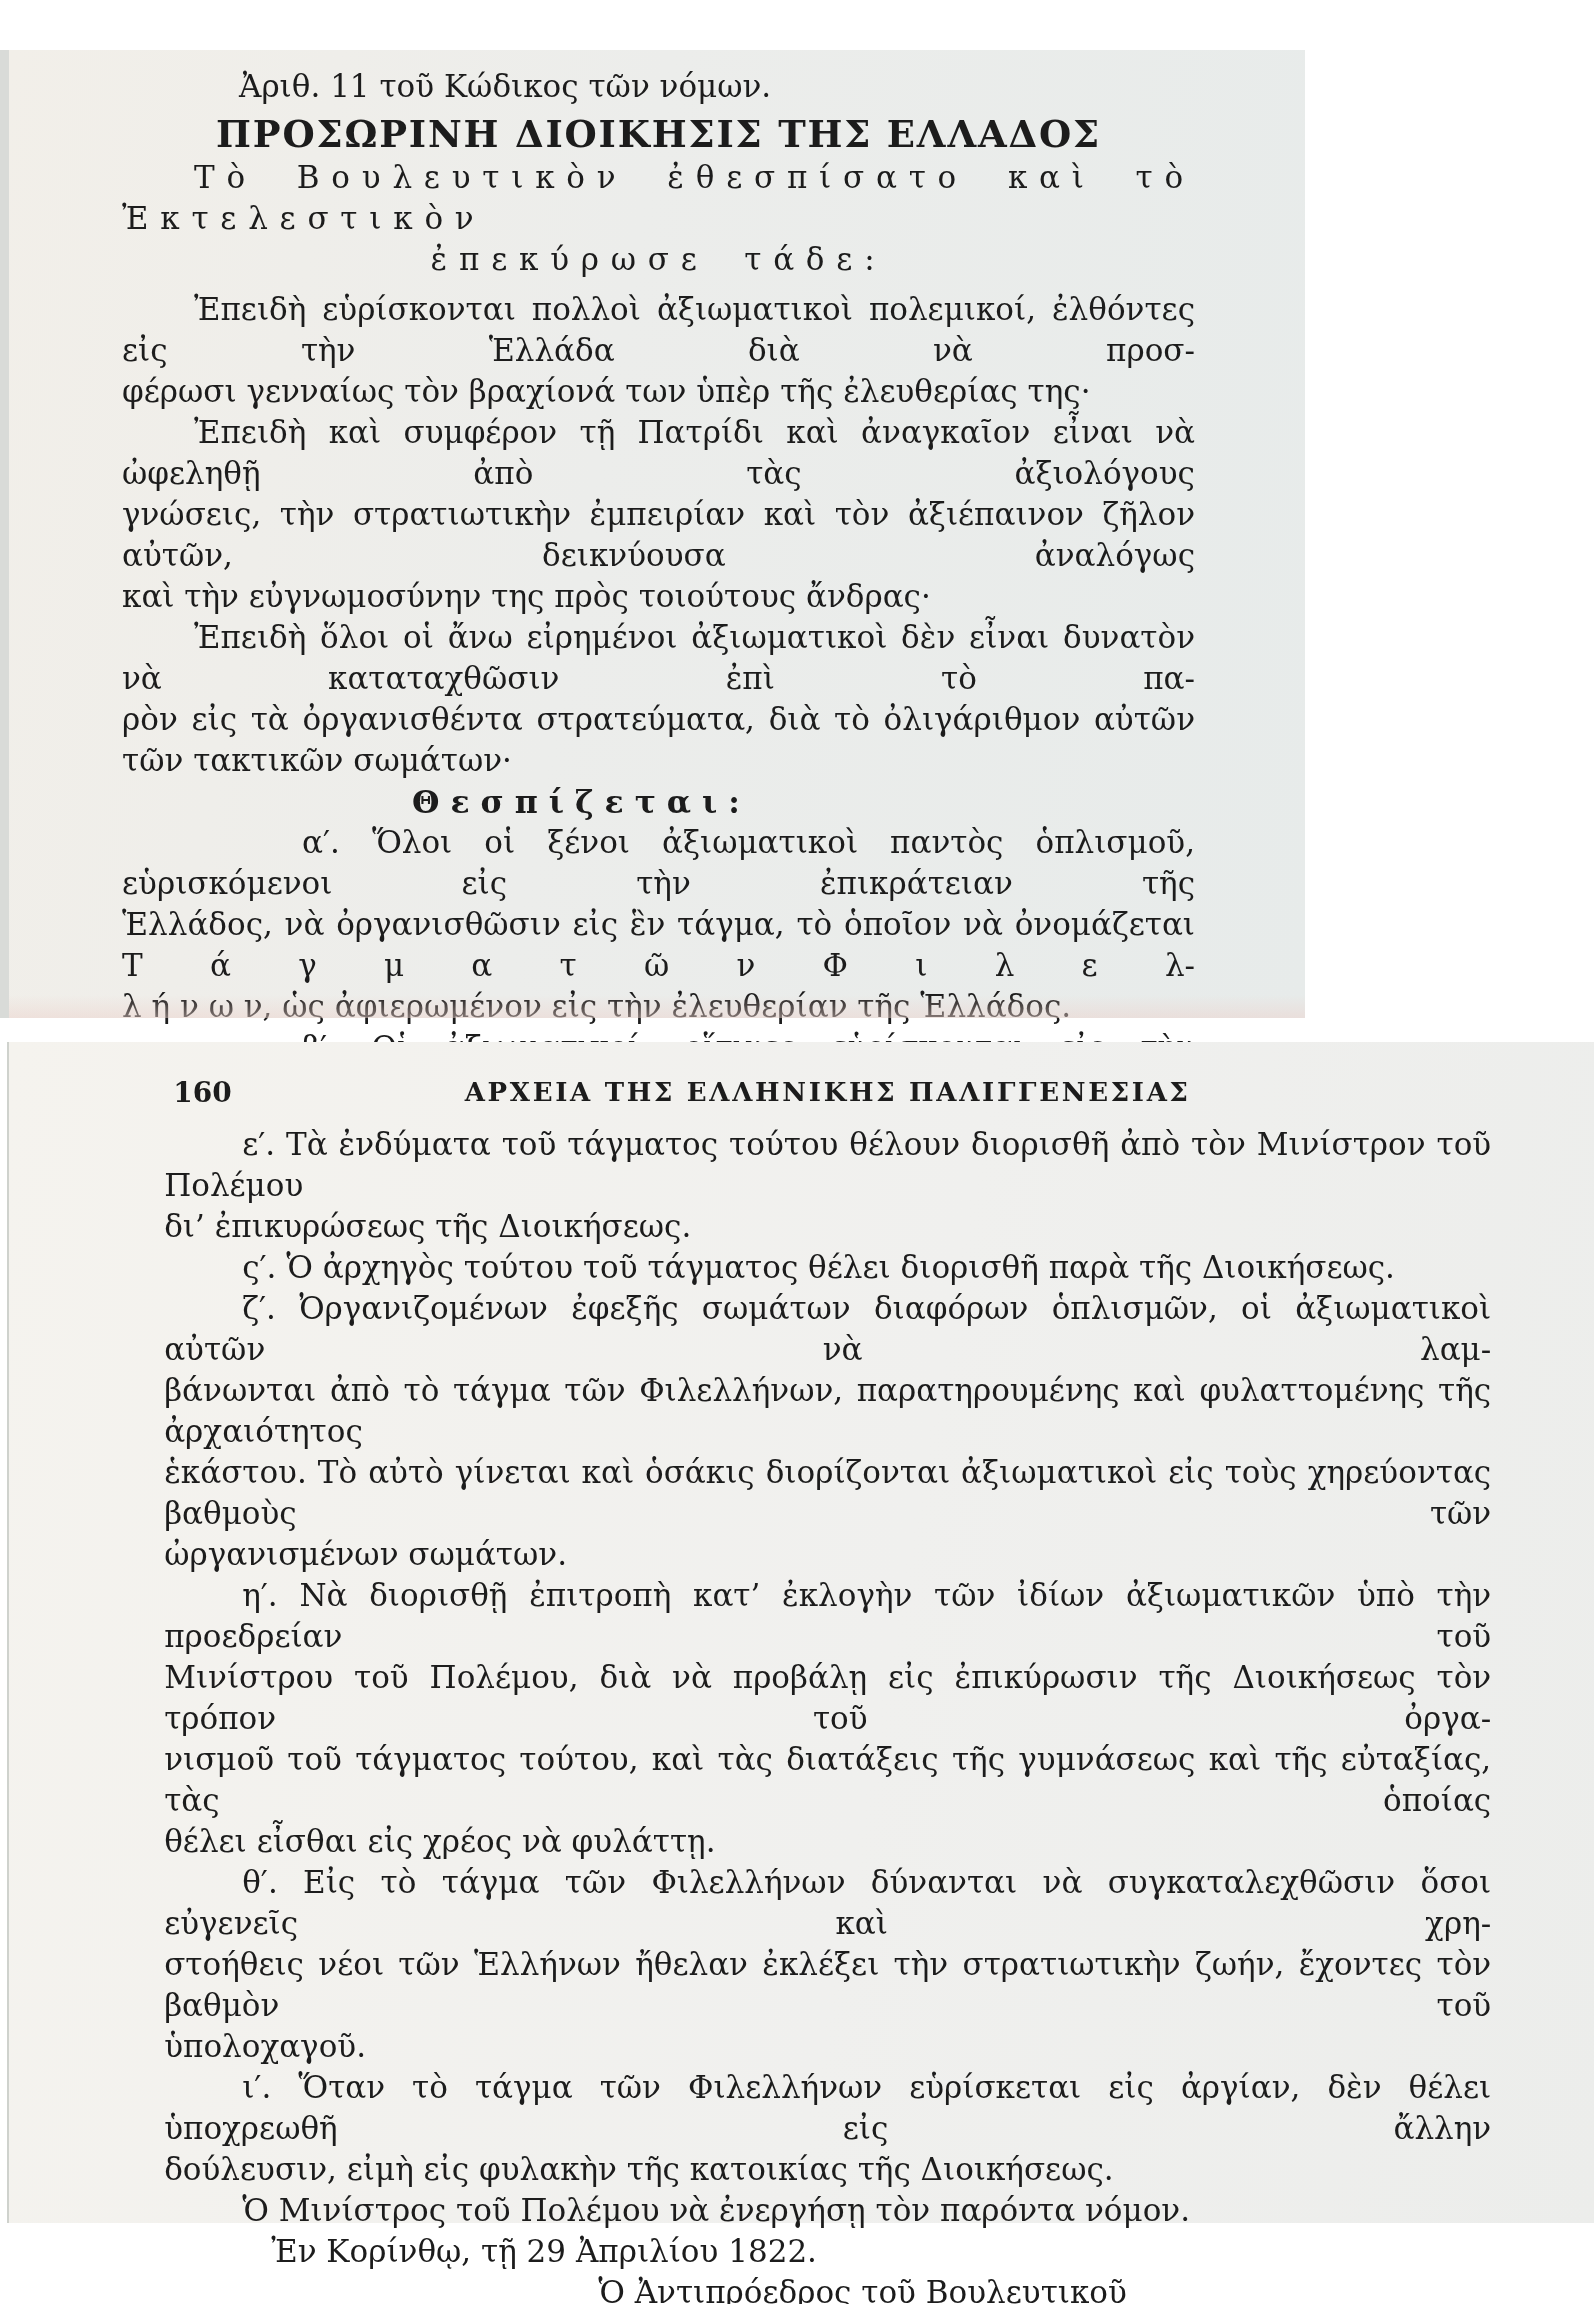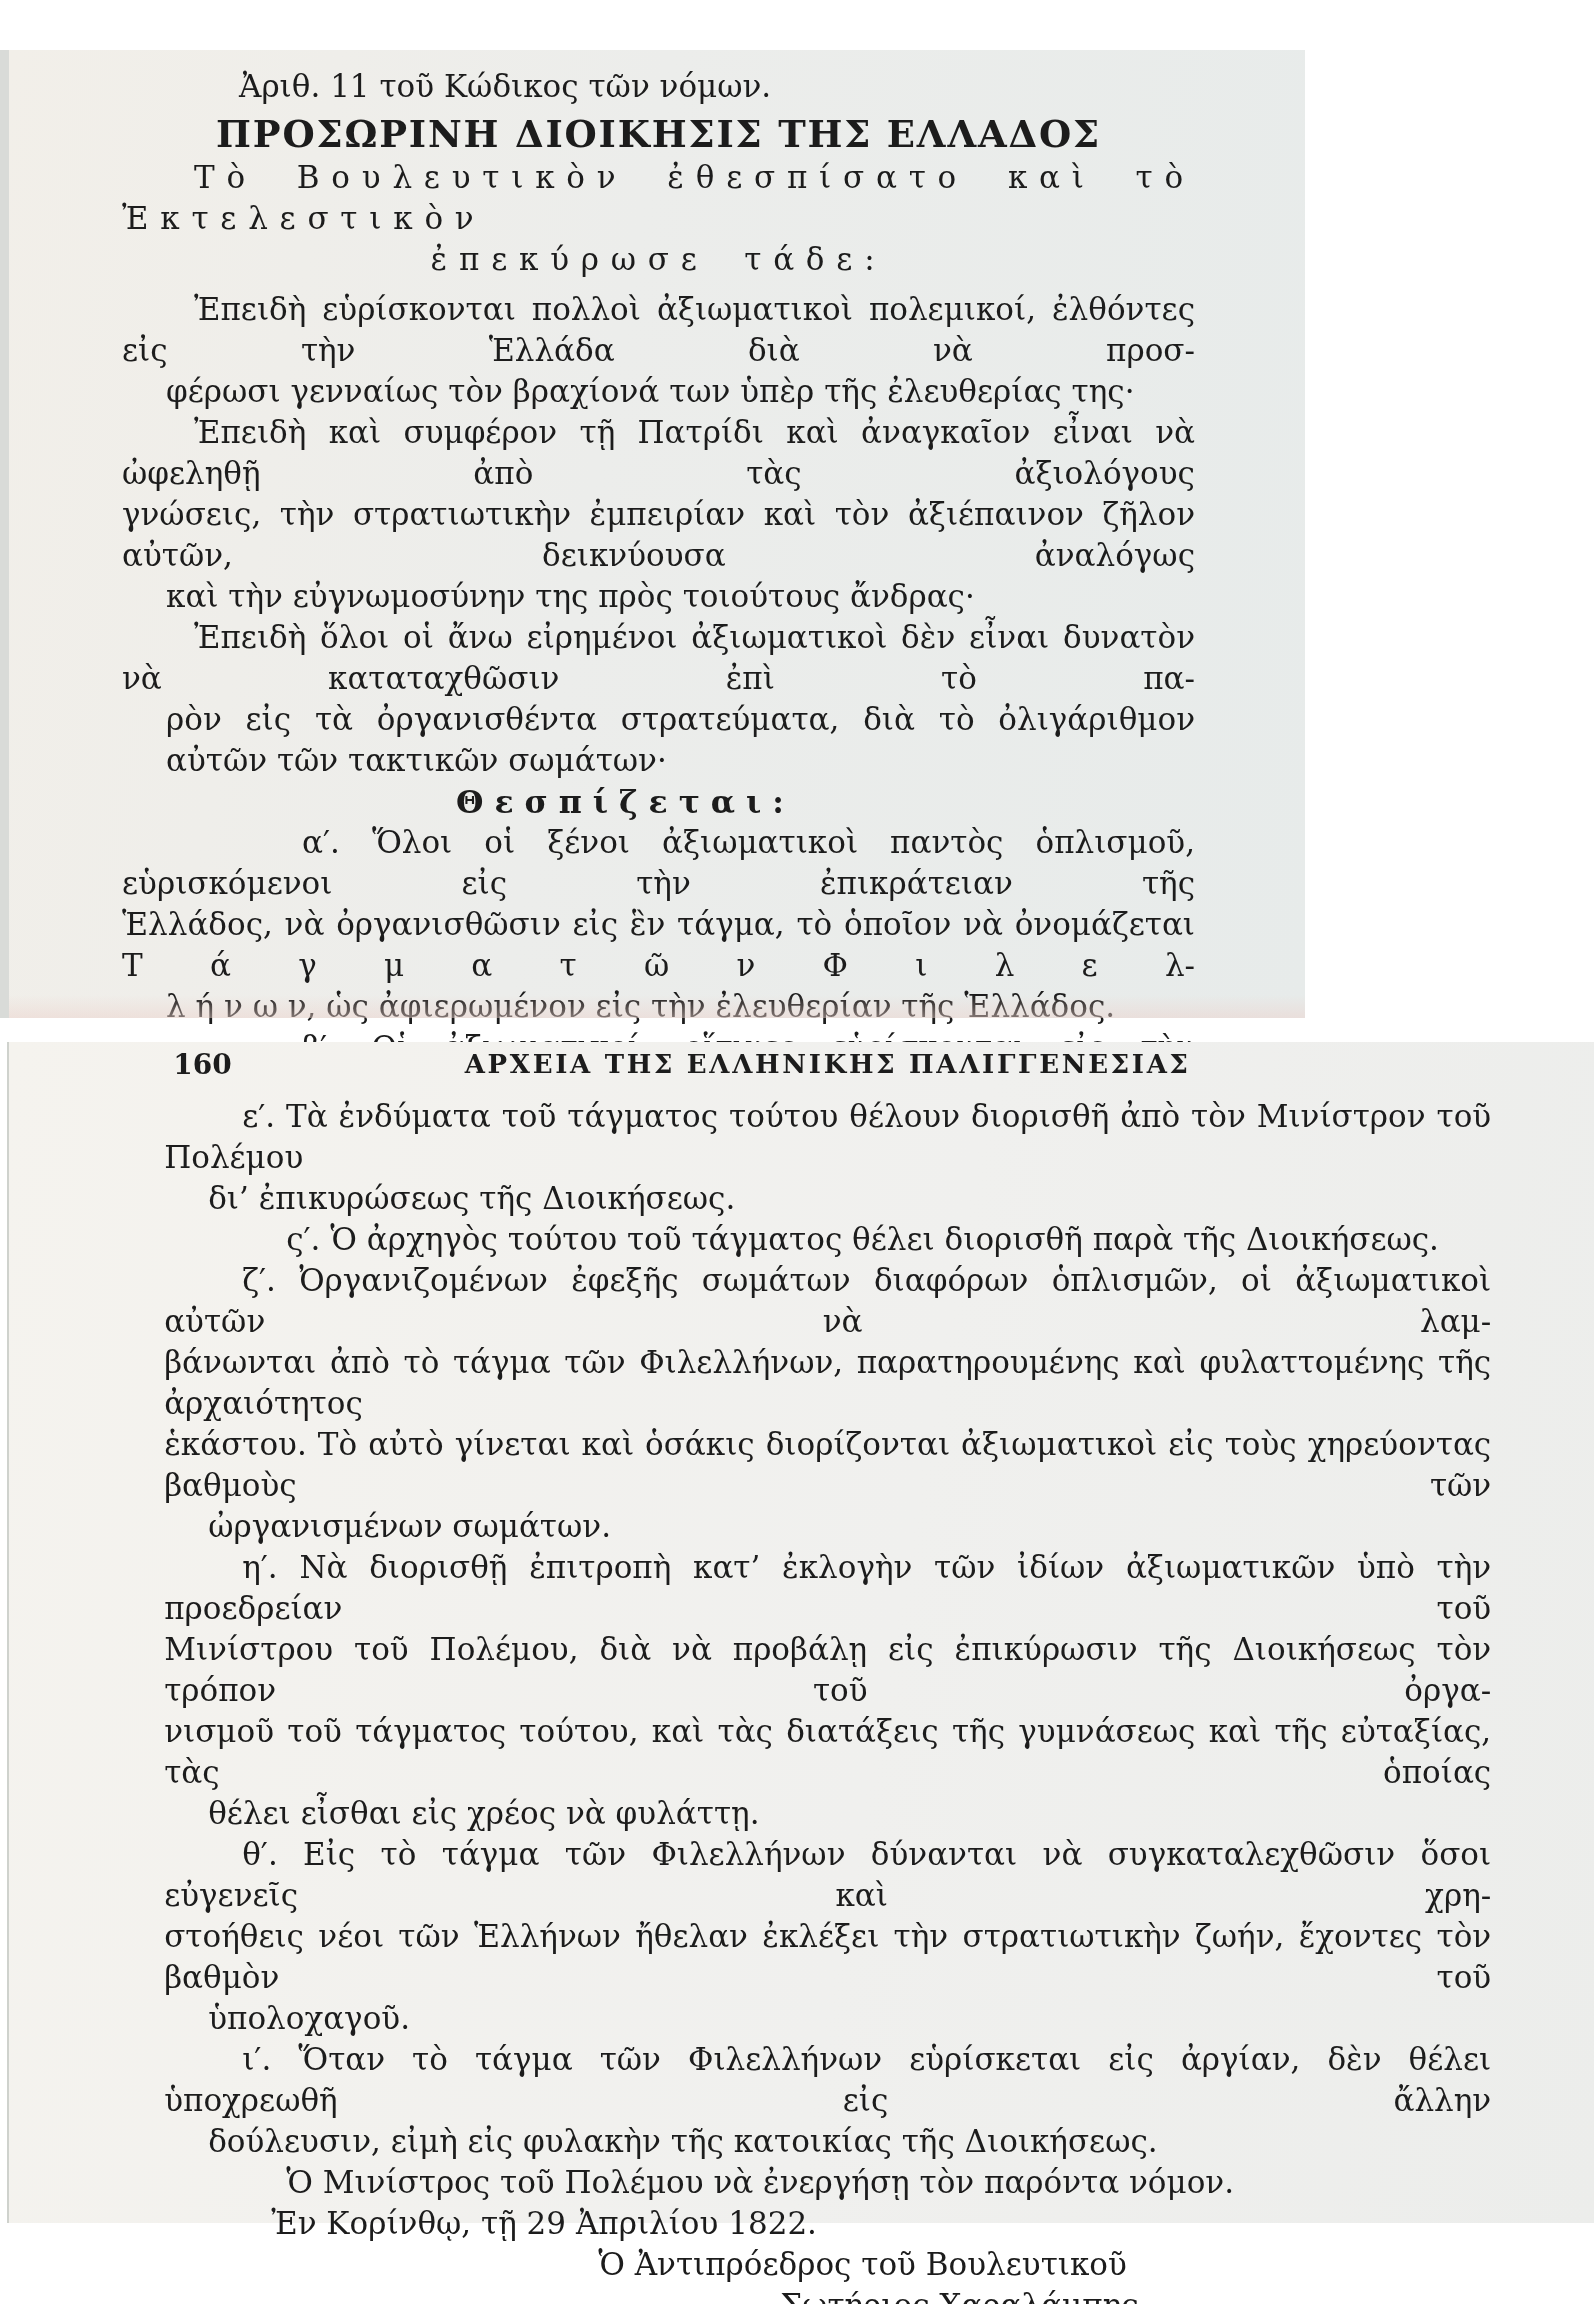--- a/index.html
+++ b/index.html
@@ -15,28 +15,28 @@
     padding:16px 110px 0 113px;
   }
   #scan1::after{
     content:"";position:absolute;left:0;right:0;bottom:0;height:23.4px;
     background:linear-gradient(to bottom,rgba(238,216,210,0),rgba(236,211,205,0.5));
   }
   #scan2{
     top:1042px;left:7.2px;width:1588px;height:1181px;
     background:linear-gradient(100deg,#f5f3ee 0%,#f0f0ee 55%,#ecedeb 100%);
     border-left:2.7px solid #cfd2cd;
-    padding:2px 104px 0 155px;
+    padding:30px 104px 0 155px;
   }
   .line{
     font-size:31px;line-height:41px;
     text-align:justify;text-align-last:justify;
   }
   .para .line:first-child{text-indent:72px;}
-  .para .line:last-child{text-align-last:left;margin-left:44px;}
+  .para .line:last-child{text-align-last:left;}
   .para.article .line:first-child{text-indent:180px;}
   .para.decree-heading .line:first-child{text-indent:290px;font-size:31.5px;font-weight:bold;}
   #scan2 .para.article .line:first-child{text-indent:78px;}
   .doc-heading{
     font-size:31px;line-height:41px;margin-left:117px;
     text-align:left;text-align-last:left;
   }
   .doc-title{
     font-size:37px;line-height:41px;margin-top:7.2px;font-weight:600;
     letter-spacing:1.8px;text-align:center;

